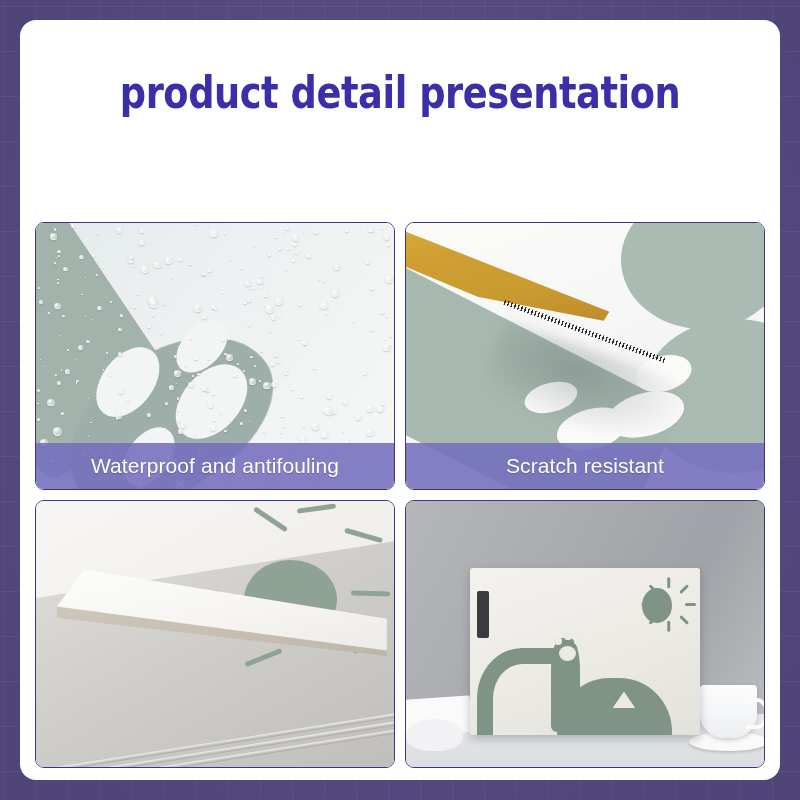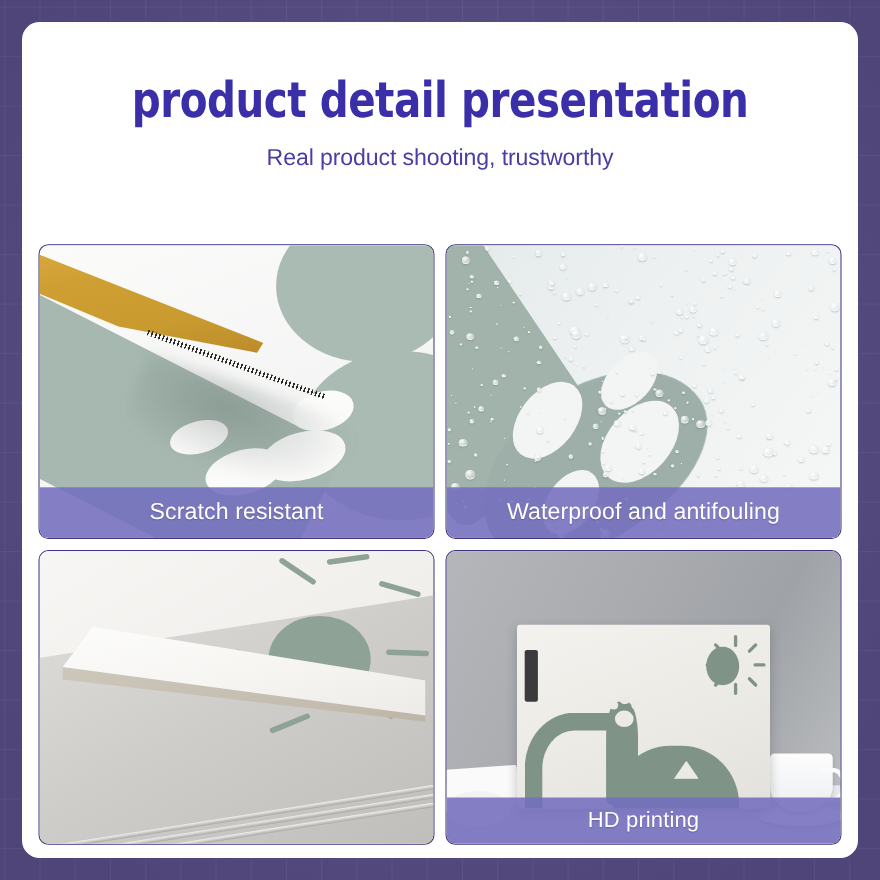--- a/index.html
+++ b/index.html
@@ -247,40 +247,23 @@
 </style>
 </head>
 <body>
 
 <div id="frame"></div>
 
 <div id="panel">
 
   <div id="header">
     <div id="title">product detail presentation</div>
-    <div id="subtitle">Real product shooting, trustworthy</div>
   </div>
 
   <div id="grid">
-
-    <div class="card r1">
-      <div class="photo p2">
-        <div class="dpad"></div>
-        <div class="dpad2"></div>
-        <div class="dstrip"></div>
-        <div class="dtoe dt1"></div>
-        <div class="dtoe dt2"></div>
-        <div class="dtoe dt3"></div>
-        <div class="dtoe dt4"></div>
-        <div class="bshadow"></div>
-        <div class="blade"></div>
-        <div class="serr"></div>
-      </div>
-      <div class="caption">Scratch resistant</div>
-    </div>
 
     <div class="card r1">
       <div class="photo p1">
         <div class="decal">
           <div class="strip"></div>
           <div class="pad"></div>
           <div class="toe t1"></div>
           <div class="toe t2"></div>
           <div class="toe t3"></div>
           <div class="toe t4"></div>
@@ -614,20 +597,36 @@
             <span style="width: 1.5px; height: 1.3px; left: 27.63%; top: 88.5%;"></span>
             <span style="width: 1.9px; height: 1.8px; left: 28.97%; top: 91.15%;"></span>
             <span style="width: 1.3px; height: 1.2px; left: 70.01%; top: 41.26%;"></span>
             <span style="width: 1.7px; height: 1.6px; left: 86.34%; top: 67.96%;"></span>
             <span style="width: 6.6px; height: 6.1px; left: 73.73%; top: 80.31%;"></span>
           </div>
       </div>
       <div class="caption">Waterproof and antifouling</div>
     </div>
 
+    <div class="card r1">
+      <div class="photo p2">
+        <div class="dpad"></div>
+        <div class="dpad2"></div>
+        <div class="dstrip"></div>
+        <div class="dtoe dt1"></div>
+        <div class="dtoe dt2"></div>
+        <div class="dtoe dt3"></div>
+        <div class="dtoe dt4"></div>
+        <div class="bshadow"></div>
+        <div class="blade"></div>
+        <div class="serr"></div>
+      </div>
+      <div class="caption">Scratch resistant</div>
+    </div>
+
     <div class="card r2">
       <div class="photo p3">
         <div class="lidbase"></div>
         <div class="sun"></div>
         <div id="rays3">
             <div class="ray" style="left: 60%; top: 6%; width: 11%; transform: rotate(34deg);"></div>
             <div class="ray" style="left: 73%; top: 2%; width: 11%; transform: rotate(-8deg);"></div>
             <div class="ray" style="left: 86%; top: 12%; width: 11%; transform: rotate(16deg);"></div>
             <div class="ray" style="left: 88%; top: 34%; width: 11%; transform: rotate(2deg);"></div>
             <div class="ray" style="left: 80%; top: 52%; width: 11%; transform: rotate(34deg);"></div>
@@ -667,17 +666,16 @@
           <div class="tail"></div>
           <div class="mound"></div>
           <div class="notch"></div>
           <div class="arm"></div>
           <div class="pawpad" style="left:38.5%;bottom:44%;width:7.5%;height:9%"></div>
           <div class="pawpad" style="left:36.5%;bottom:54%;width:3.4%;height:4.6%"></div>
           <div class="pawpad" style="left:41%;bottom:56.5%;width:3.4%;height:4.6%"></div>
           <div class="pawpad" style="left:45.3%;bottom:54%;width:3.4%;height:4.6%"></div>
         </div>
       </div>
-      <div class="caption">HD printing</div>
     </div>
 
   </div>
 </div>
 
 </body></html>

